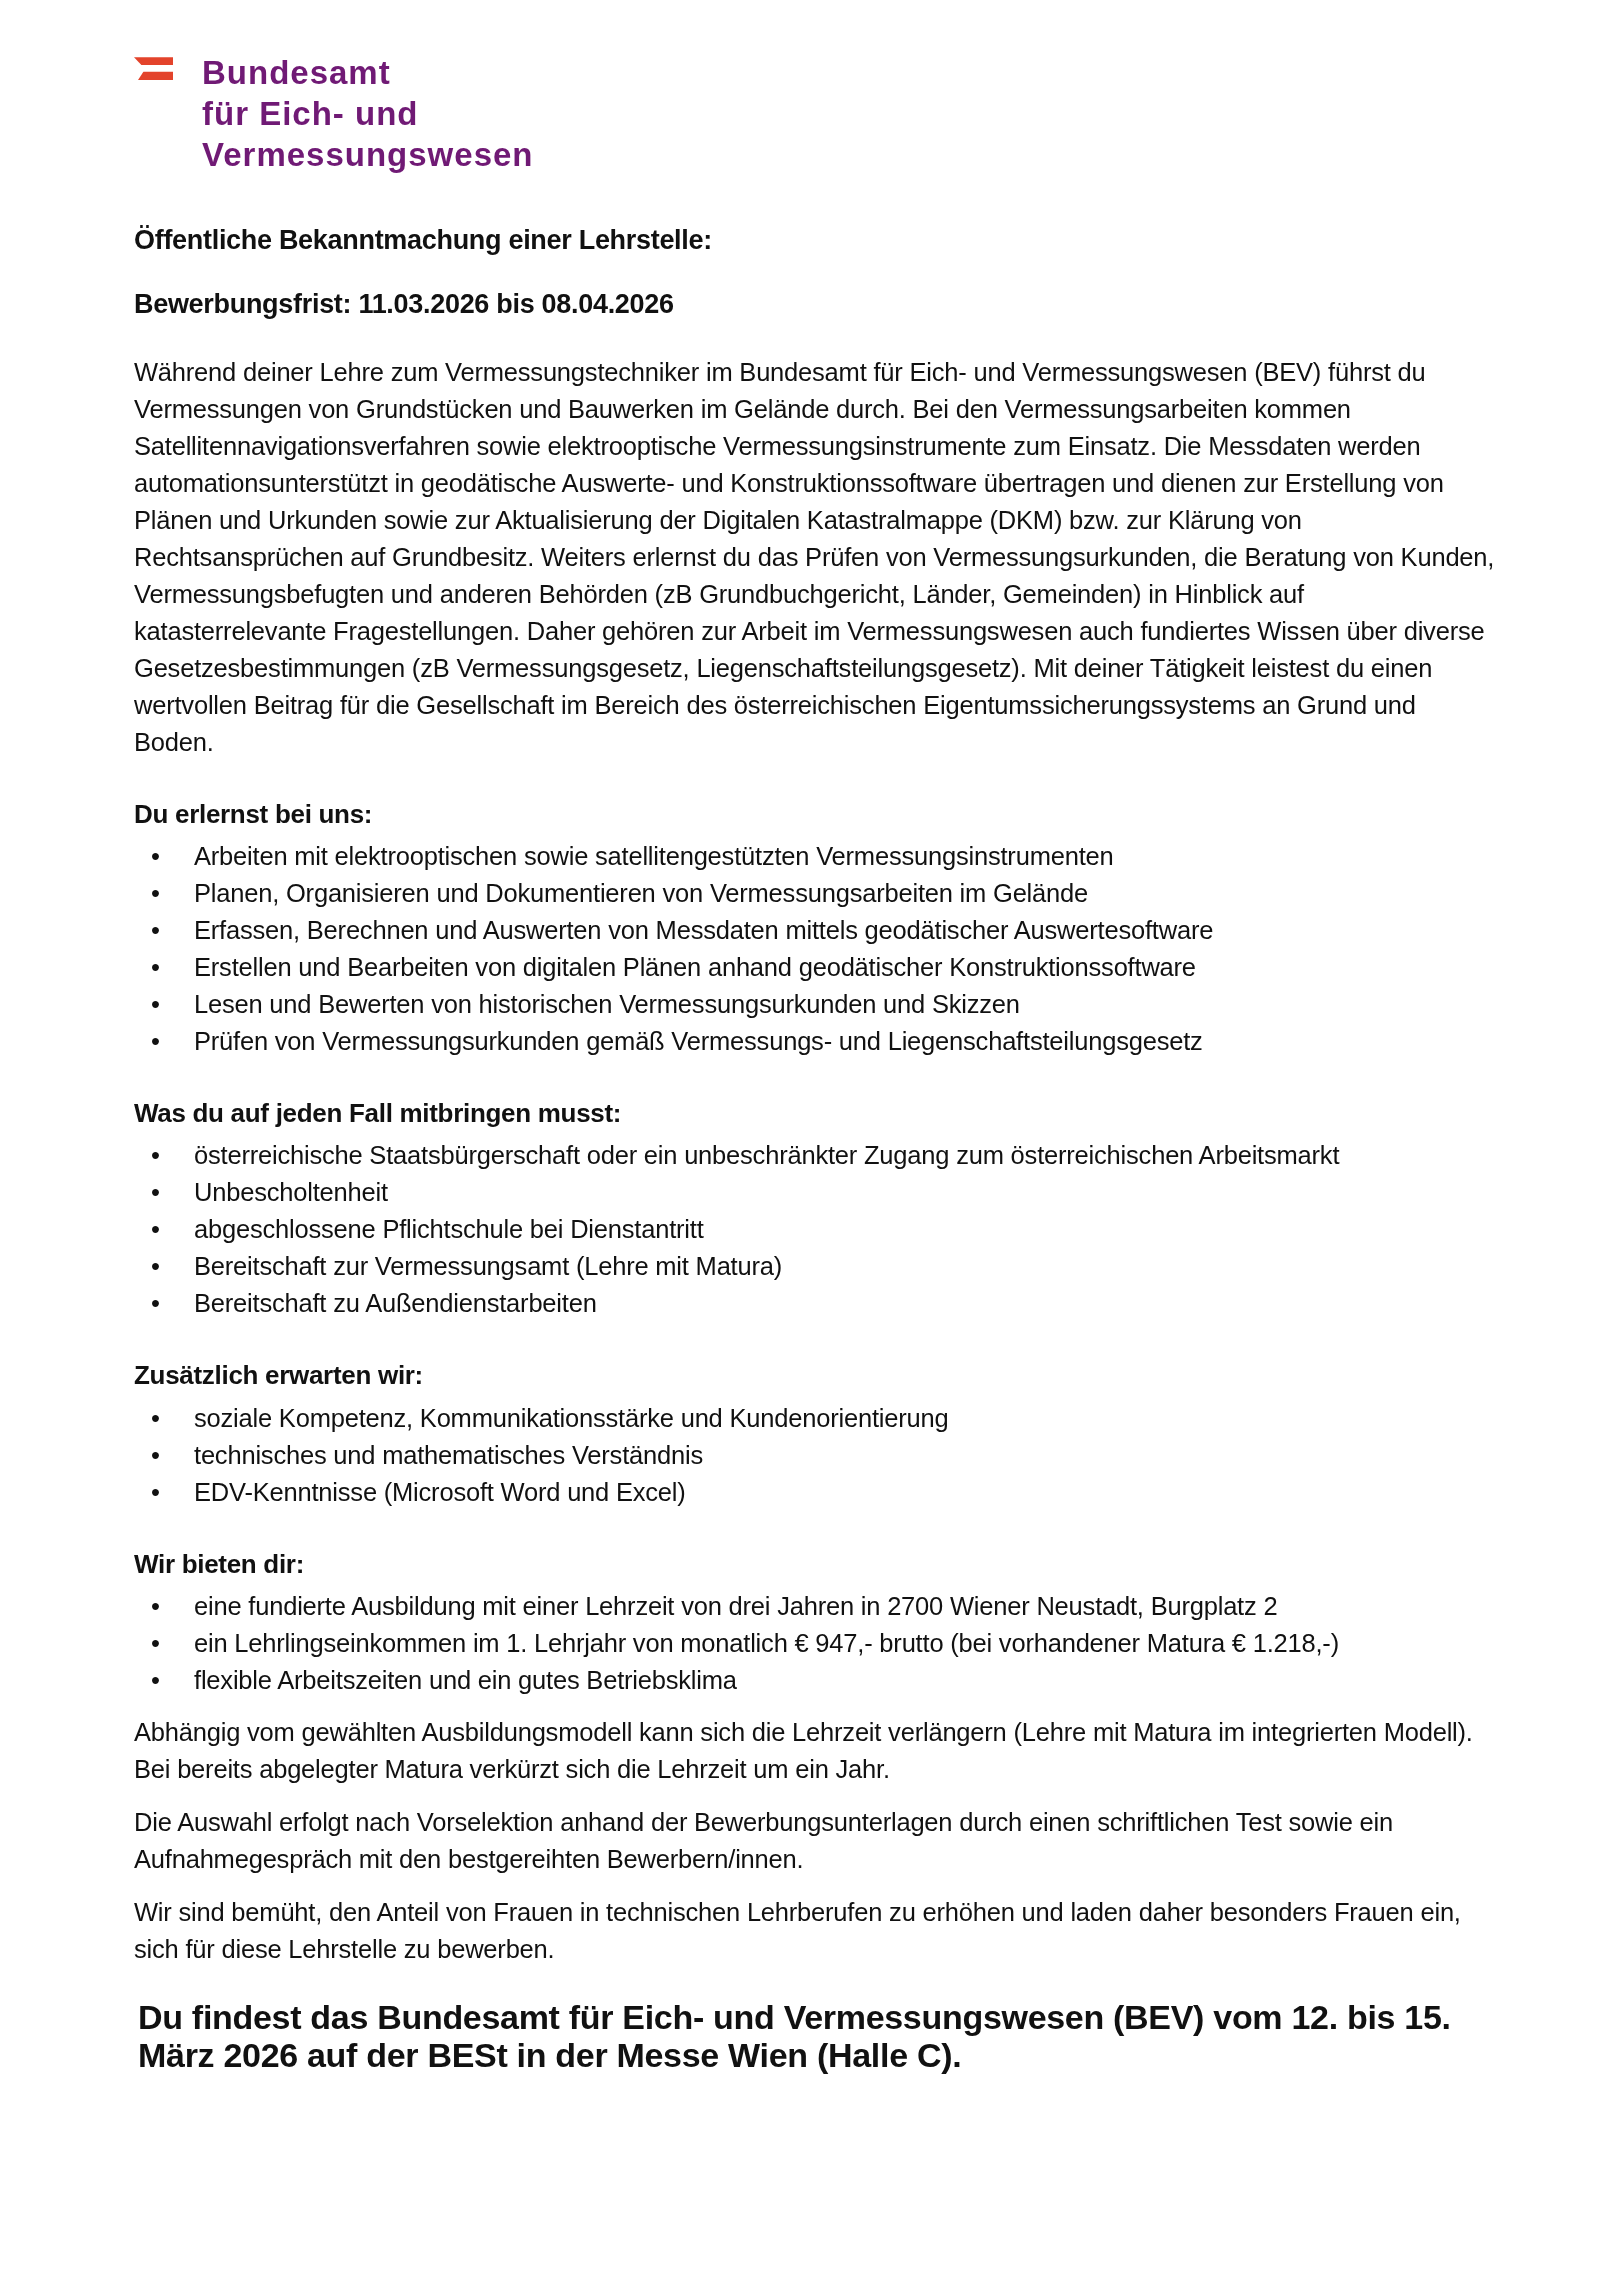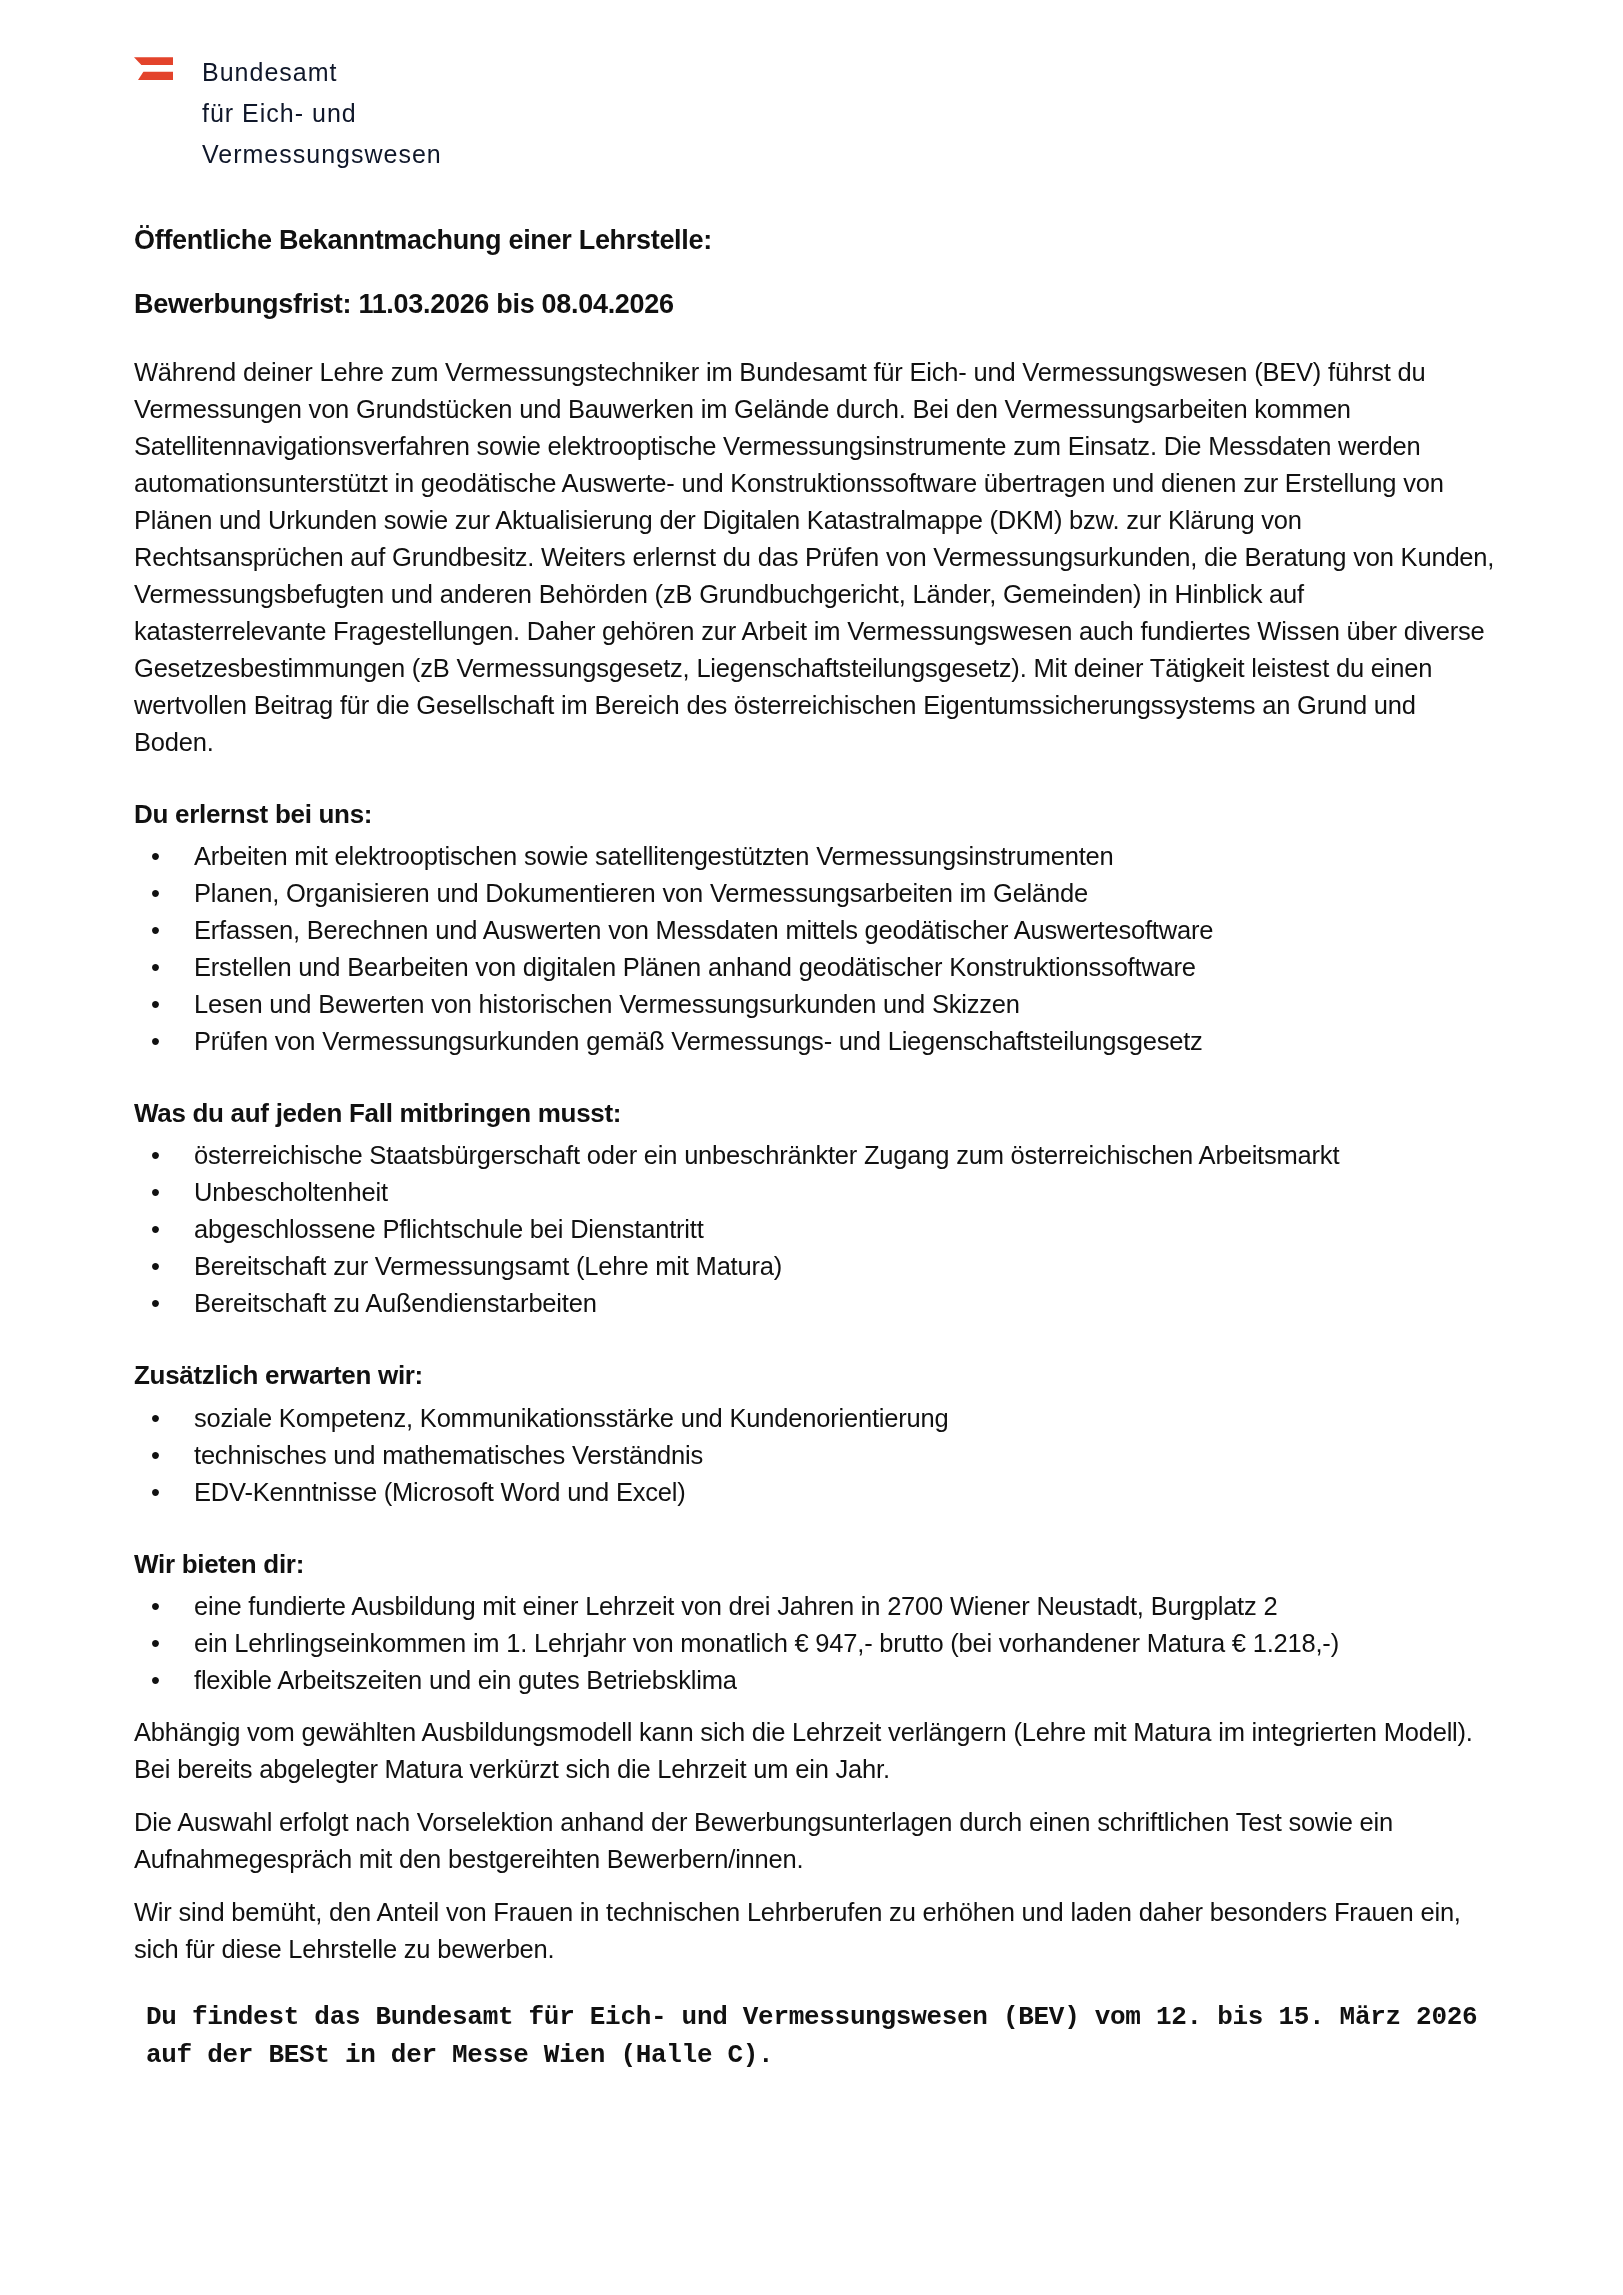--- a/index.html
+++ b/index.html
@@ -25,25 +25,25 @@
     align-items: flex-start;
     margin: 0 0 48px 0;
   }
   .logo-mark {
     width: 39px;
     height: 23.6px;
     margin: 5.2px 29px 0 0;
     flex: 0 0 auto;
   }
   .logo-name {
-    font-size: 25px;
+    font-size: 33px;
     line-height: 41px;
-    color: #0f172a;
+    color: #701a75;
     letter-spacing: 1px;
-    font-weight: 400;
+    font-weight: 700;
   }
   
   .announce {
     margin: 0 0 30px 0;
     font-size: 27px;
     line-height: 34px;
     font-weight: 700;
     letter-spacing: -0.3px;
   }
   h1.title {
@@ -93,27 +93,26 @@
   ul.bullets li::before {
     content: "•";
     position: absolute;
     left: 17px;
     top: 0;
     font-size: 25.5px;
     line-height: 37px;
     color: #111111;
   }
   .footer-note {
-    margin: 30px 0 0 12px;
+    margin: 30px 0 0 4px;
     max-width: 1374px;
-    font-size: 26px;
+    font-size: 34px;
     line-height: 38px;
     font-weight: 700;
     letter-spacing: -0.3px;
-    font-family: Liberation Mono, monospace;
   }
 </style>
 </head>
 <body>
 
 <div class="page">
 
   <header class="logo">
     <svg class="logo-mark" viewBox="0 0 58 34" xmlns="http://www.w3.org/2000/svg" aria-hidden="true">
       <polygon points="0,0 58,0 58,11.5 11,11.5" fill="#E3432B"></polygon>

